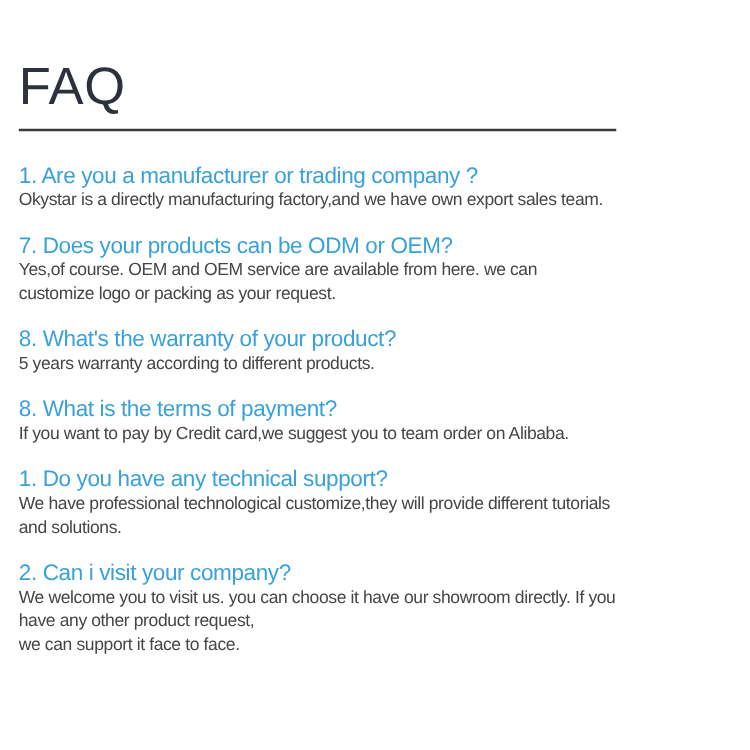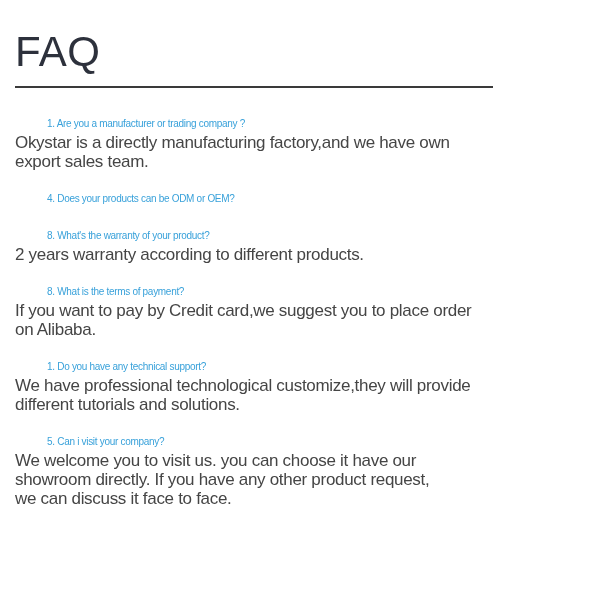--- a/index.html
+++ b/index.html
@@ -10,21 +10,21 @@
   body {
     width: 600px;
     height: 600px;
     overflow: hidden;
     font-family: "Liberation Sans", sans-serif;
     -webkit-font-smoothing: antialiased;
   }
   .page {
     box-sizing: border-box;
     width: 508px;
-    padding: 31px 15px 0 15px;
+    padding: 48px 15px 0 15px;
   }
   .page-title {
     margin: 0;
     font-size: 42px;
     font-weight: 300;
     line-height: 1;
     color: var(--title-color, #2d313c);
     letter-spacing: 0.5px;
   }
   .title-rule {
@@ -33,62 +33,62 @@
     margin: 13px 0 0 0;
   }
   .faq-list {
     margin-top: 26px;
   }
   .faq-item {
     margin-bottom: 18px;
   }
   .faq-question {
     color: var(--q-color, #38a1da);
-    font-size: 10px;
+    font-size: 18px;
     line-height: 19px;
     letter-spacing: -0.3px;
-    margin-left: 32px;
   }
   .faq-answer-line {
     color: var(--a-color, #454545);
-    font-size: 17px;
+    font-size: 14px;
     line-height: 19px;
     letter-spacing: -0.3px;
   }
 </style>
 </head>
 <body style="background: rgb(255, 255, 255);">
 
 <div class="page">
   <h1 class="page-title">FAQ</h1>
   <hr class="title-rule">
   <div class="faq-list" id="faq-list">
   <div class="faq-item">
     <div class="faq-question">1. Are you a manufacturer or trading company ?</div>
   <div class="faq-answer-line">Okystar is a directly manufacturing factory,and we have own export sales team.</div>
       </div>
 
   <div class="faq-item">
-    <div class="faq-question">4. Does your products can be ODM or OEM?</div>
+    <div class="faq-question">7. Does your products can be ODM or OEM?</div>
+  <div class="faq-answer-line">Yes,of course. OEM and OEM service are available from here. we can customize logo or packing as your request.</div>
       </div>
 
   <div class="faq-item">
     <div class="faq-question">8. What's the warranty of your product?</div>
-  <div class="faq-answer-line">2 years warranty according to different products.</div>
+  <div class="faq-answer-line">5 years warranty according to different products.</div>
       </div>
 
   <div class="faq-item">
     <div class="faq-question">8. What is the terms of payment?</div>
-        <div class="faq-answer-line">If you want to pay by Credit card,we suggest you to place order on Alibaba.</div>
+        <div class="faq-answer-line">If you want to pay by Credit card,we suggest you to team order on Alibaba.</div>
       </div>
 
   <div class="faq-item">
     <div class="faq-question">1. Do you have any technical support?</div>
   <div class="faq-answer-line">We have professional technological customize,they will provide different tutorials and solutions.</div>
       </div>
 
   <div class="faq-item">
-    <div class="faq-question">5. Can i visit your company?</div>
+    <div class="faq-question">2. Can i visit your company?</div>
   <div class="faq-answer-line">We welcome you to visit us. you can choose it have our showroom directly. If you have any other product request,</div>
-        <div class="faq-answer-line">we can discuss it face to face.</div>
+        <div class="faq-answer-line">we can support it face to face.</div>
       </div>
 </div>
 </div>
 
 </body></html>

